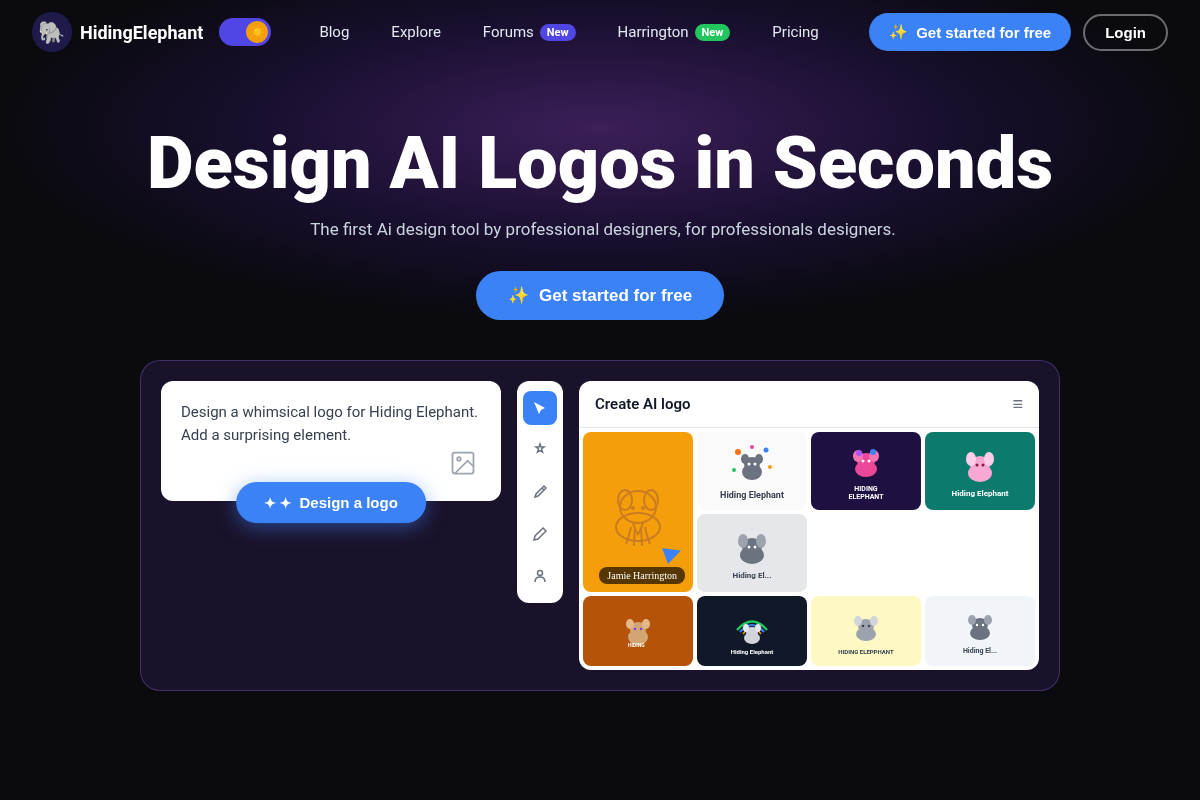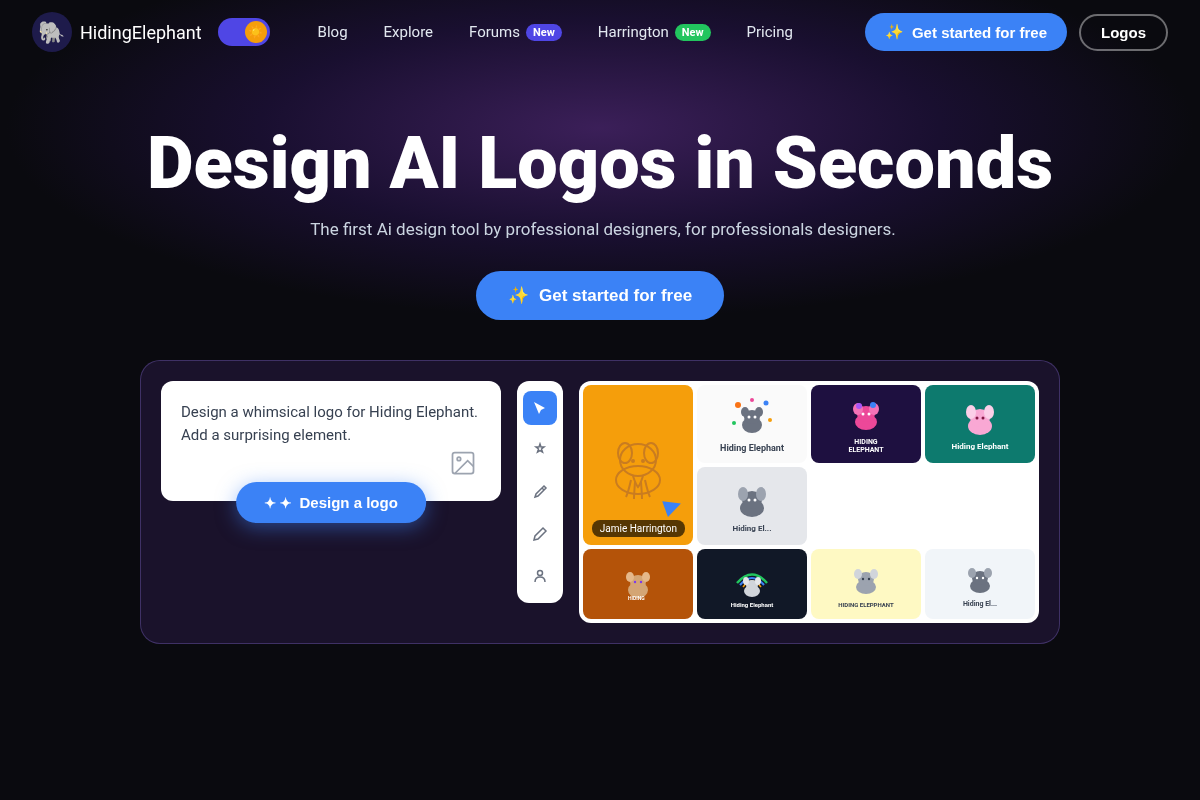--- a/index.html
+++ b/index.html
@@ -26,21 +26,21 @@
       align-items: center;
       gap: 8px;
       margin-right: 32px;
     }
     .logo-icon {
       width: 40px;
       height: 40px;
     }
     .logo-text {
       font-size: 18px;
-      font-weight: 400;
+      font-weight: 700;
       color: white;
     }
     .toggle-switch {
       background: #4f46e5;
       border-radius: 20px;
       width: 52px;
       height: 28px;
       display: flex;
       align-items: center;
       padding: 3px;
@@ -54,21 +54,21 @@
       border-radius: 50%;
       margin-left: auto;
       display: flex;
       align-items: center;
       justify-content: center;
       font-size: 12px;
     }
     .nav-links {
       display: flex;
       align-items: center;
-      gap: 4px;
+      gap: 10px;
       flex: 1;
     }
     .nav-link {
       display: flex;
       align-items: center;
       gap: 6px;
       padding: 8px 16px;
       color: #e2e8f0;
       font-size: 15px;
       cursor: pointer;
@@ -349,21 +349,21 @@
     <a class="nav-link">
       <span>Pricing</span>
     </a>
   </div>
 
   <div class="nav-actions">
     <button class="btn-get-started">
       <span>✨</span>
       <span>Get started for free</span>
     </button>
-    <button class="btn-login">Logos</button>
+    <button class="btn-login">Login</button>
   </div>
 </nav>
 
 <section class="hero">
   <div class="hero-bg"></div>
   <h1 class="hero-title">Design AI Logos in Seconds</h1>
   <p class="hero-subtitle">The first Ai design tool by professional designers, for professionals designers.</p>
   <button class="btn-hero">
     <span>✨</span>
     <span>Get started for free</span>
@@ -412,40 +412,44 @@
       </div>
       <div class="tool-btn">
         <svg width="16" height="16" viewBox="0 0 16 16" fill="none" stroke="#6b7280" stroke-width="1.5">
           <circle cx="8" cy="5" r="2.5"></circle>
           <path d="M3 14c0-3 2-5 5-5s5 2 5 5"></path>
         </svg>
       </div>
     </div>
 
     <div class="right-panel">
+      <div class="right-header">
+        <span class="right-header-title">Create AI logo</span>
+        <span class="menu-icon">≡</span>
+      </div>
 
       <div class="logo-grid">
 
         <div class="logo-cell" style="grid-column:1; grid-row:1/3; background:#f59e0b; border-radius:8px; display:flex; align-items:center; justify-content:center; min-height:160px; position:relative;">
           <svg width="80" height="80" viewBox="0 0 80 80" fill="none">
             <ellipse cx="40" cy="55" rx="22" ry="14" fill="none" stroke="#c97c20" stroke-width="2"></ellipse>
             <ellipse cx="40" cy="35" rx="18" ry="16" fill="none" stroke="#c97c20" stroke-width="2"></ellipse>
             <ellipse cx="27" cy="28" rx="7" ry="10" fill="none" stroke="#c97c20" stroke-width="2"></ellipse>
             <ellipse cx="53" cy="28" rx="7" ry="10" fill="none" stroke="#c97c20" stroke-width="2"></ellipse>
             <path d="M33 55 Q30 68 28 72" stroke="#c97c20" stroke-width="2" fill="none"></path>
             <path d="M37 57 Q36 70 36 74" stroke="#c97c20" stroke-width="2" fill="none"></path>
             <path d="M43 57 Q44 70 44 74" stroke="#c97c20" stroke-width="2" fill="none"></path>
             <path d="M47 55 Q50 68 52 72" stroke="#c97c20" stroke-width="2" fill="none"></path>
             <path d="M35 51 Q38 60 40 62 Q42 60 45 51" stroke="#c97c20" stroke-width="2" fill="none"></path>
             <circle cx="35" cy="36" r="2" fill="#c97c20"></circle>
             <circle cx="45" cy="36" r="2" fill="#c97c20"></circle>
           </svg>
 
           <div style="position:absolute; bottom:28px; right:12px; color:#3b82f6; font-size:22px; transform:rotate(-20deg);">▶</div>
-          <div class="name-badge" style="bottom:8px; right:8px; background:rgba(0,0,0,0.65); color:white; font-size:10px; padding:3px 8px; border-radius:8px; position:absolute;">Jamie Harrington</div>
+          <div class="name-badge" style="bottom:8px; right:8px; background:rgba(0,0,0,0.65); color:white; font-size:10px; padding:3px 8px; border-radius:8px; position:absolute;font-family:Liberation Serif, serif;">Jamie Harrington</div>
         </div>
 
         <div class="logo-cell cell-white" style="background:#fafafa; border-radius:8px; display:flex; flex-direction:column; align-items:center; justify-content:center; padding:6px; min-height:75px;">
           <svg width="48" height="48" viewBox="0 0 48 48">
 
             <circle cx="10" cy="10" r="3" fill="#f97316"></circle>
             <circle cx="38" cy="8" r="2.5" fill="#3b82f6"></circle>
             <circle cx="24" cy="5" r="2" fill="#ec4899"></circle>
             <circle cx="6" cy="28" r="2" fill="#22c55e"></circle>
             <circle cx="42" cy="25" r="2" fill="#f59e0b"></circle>

